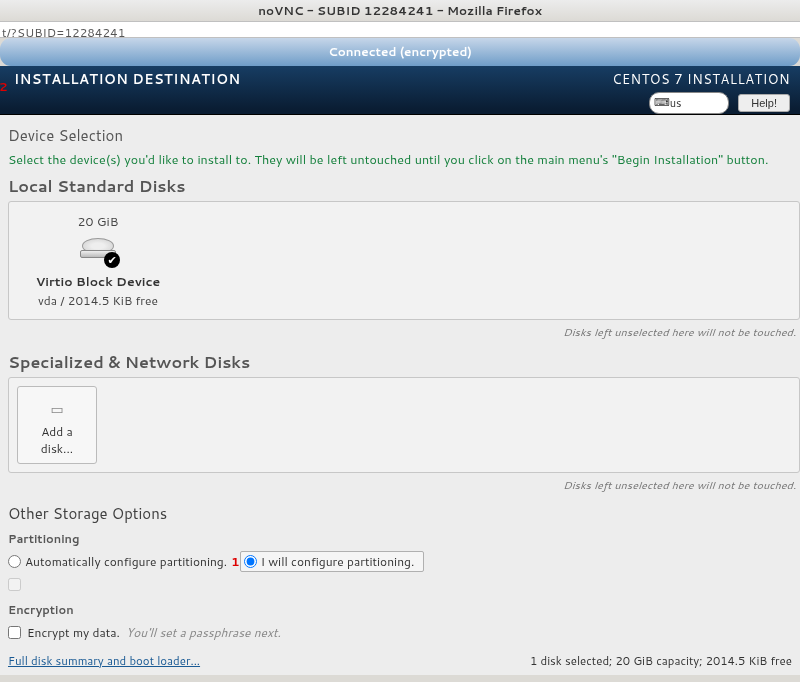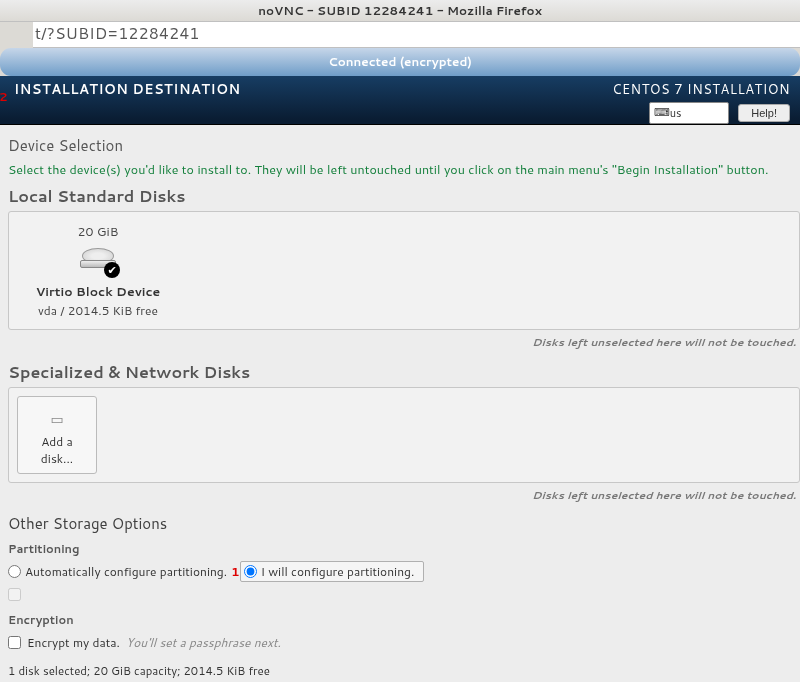--- a/index.html
+++ b/index.html
@@ -17,29 +17,28 @@
     height: 22px;
     background: linear-gradient(to bottom, #ececec, #dcdad5);
     border-bottom: 1px solid #c0c0c0;
     text-align: center;
     font-weight: bold;
     font-size: 12px;
     line-height: 22px;
     color: #333;
   }
   .url-bar {
-    height: 26px;
+    height: 16px;
     background: #fff;
     border-bottom: 1px solid #c0c0c0;
-    font-size: 16px;
+    font-size: 12px;
     line-height: 22px;
     padding-left: 2px;
     color: #555;
     overflow: hidden;
-    margin-left: 33px;
   }
   .vnc-status {
     height: 28px;
     background: linear-gradient(to bottom, #c6d6e9, #6f9dc8);
     color: #fff;
     text-align: center;
     font-size: 12px;
     line-height: 28px;
     font-weight: bold;
     border-radius: 11px;
@@ -79,21 +78,21 @@
     font-size: 13px;
     font-weight: 500;
     margin-bottom: 4px;
     letter-spacing: 0.5px;
   }
   .lang-indicator {
     display: inline-block;
     background: #fff;
     color: #333;
     border: 1px solid #888;
-    border-radius: 2px;
+    border-radius: 10px;
     padding: 2px 40px 2px 20px;
     font-size: 11px;
     margin-right: 6px;
     position: relative;
     min-width: 80px;
     text-align: left;
   }
   .lang-indicator::before {
     content: "⌨";
     position: absolute;
@@ -173,21 +172,20 @@
     text-align: center;
   }
   .disk-name { font-weight: bold; font-size: 12.5px; }
   .disk-meta { font-size: 12px; color: #444; margin-top: 2px; }
   .note-right {
     text-align: right;
     font-size: 11px;
     font-style: italic;
     color: #777;
     margin: 4px 4px 10px 0;
-    font-weight: bold;
   }
   .net-box {
     background: #f2f2f2;
     border: 1px solid #c7c7c7;
     border-radius: 3px;
     padding: 8px;
     min-height: 56px;
   }
   .btn-add-disk {
     background: #f7f7f7;
@@ -314,15 +312,16 @@
 
     <div class="small-head">Encryption</div>
     <div class="checkbox-row dark">
       <input type="checkbox" style="">
       <span>Encrypt my data.</span>
       <span class="passphrase-hint">You'll set a passphrase next.</span>
     </div>
   </div>
 
   <div class="footer">
+    <a>Full disk summary and boot loader...</a>
     <span class="footer-right">1 disk selected; 20 GiB capacity; 2014.5 KiB free</span>
   </div>
 </div>
 
 </body></html>

